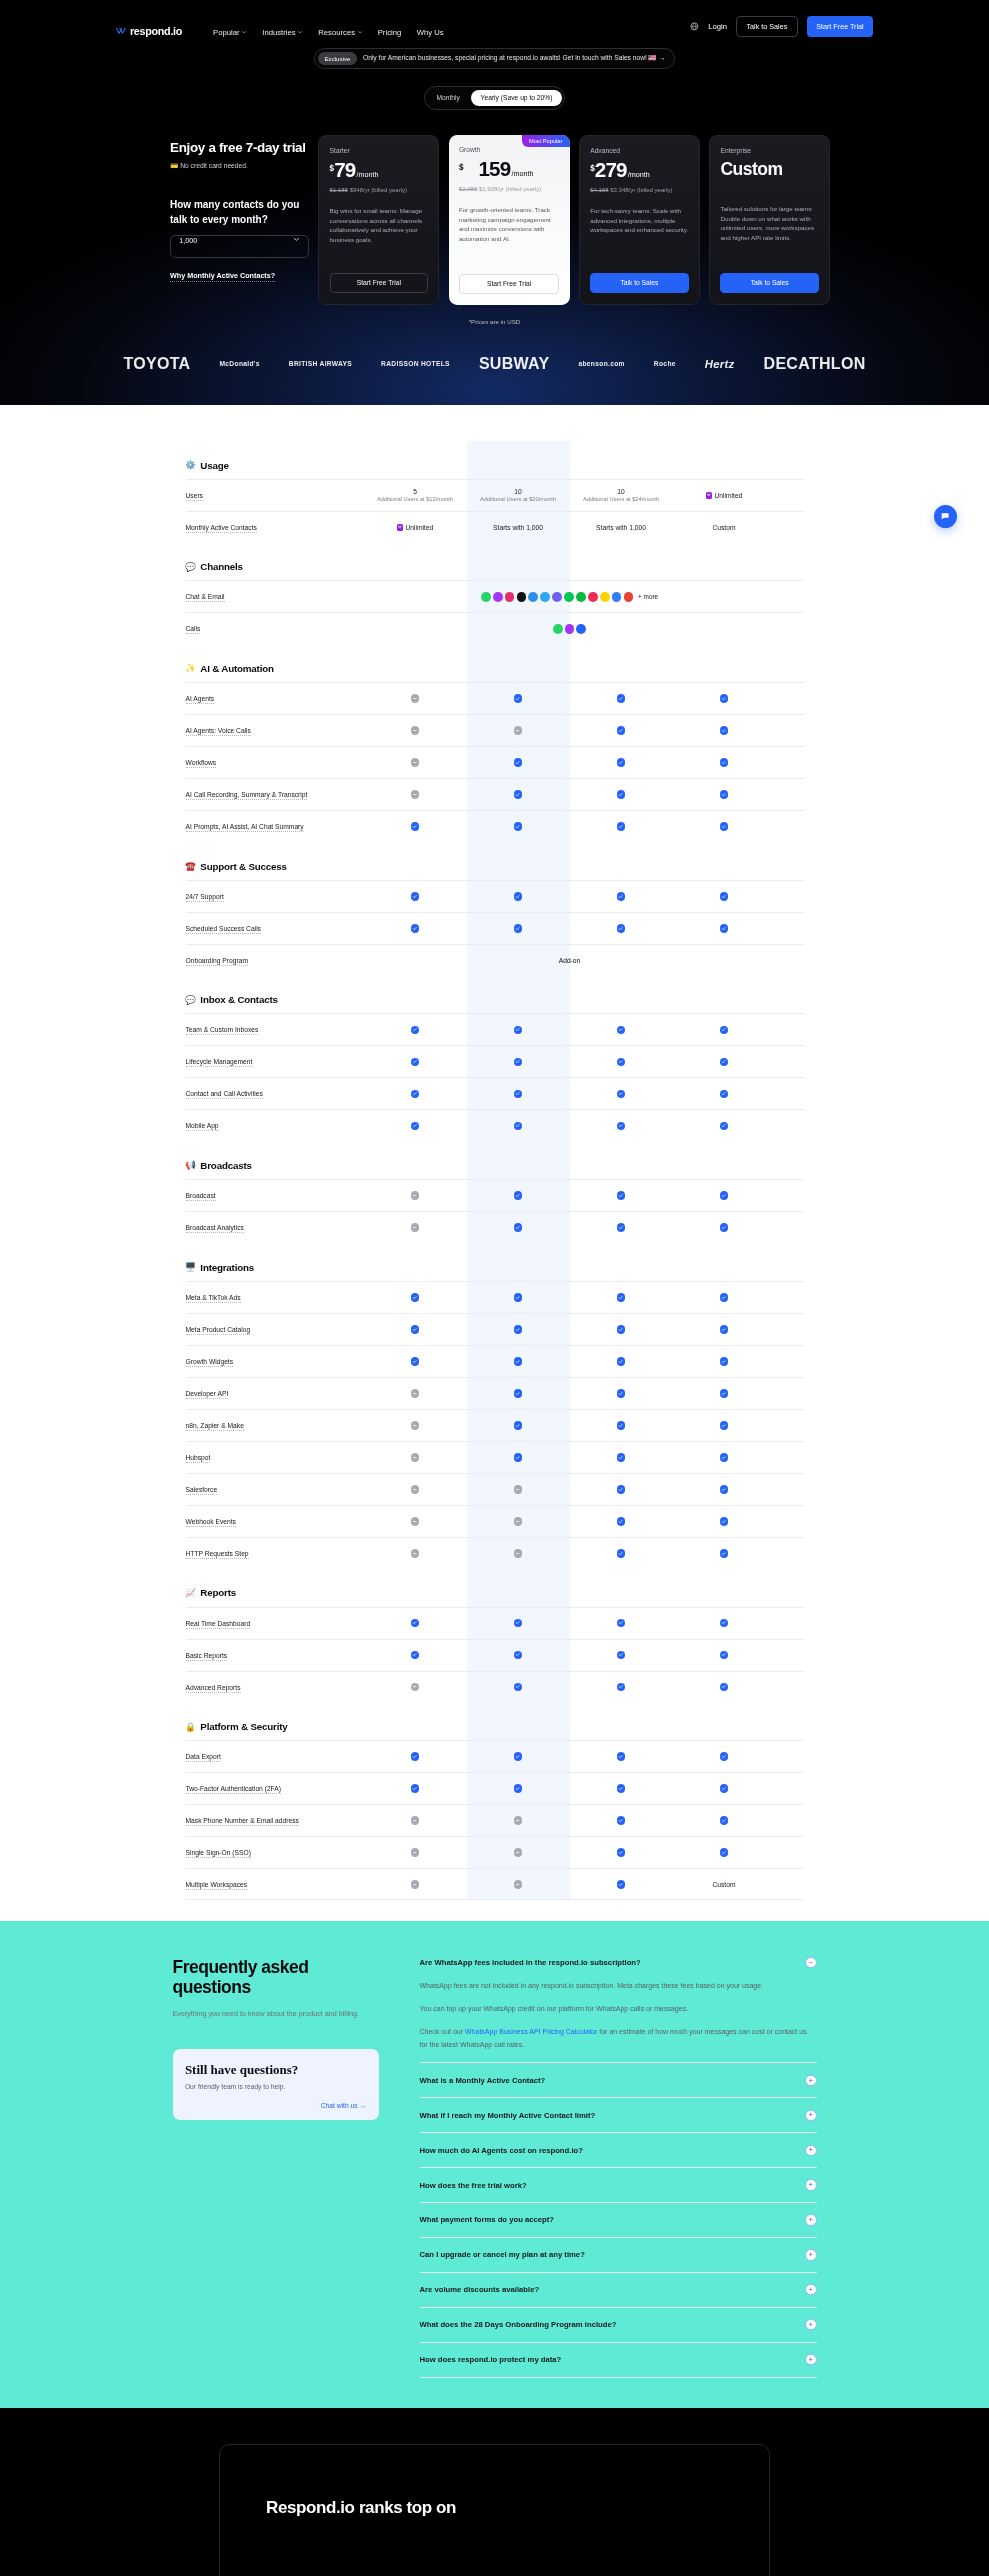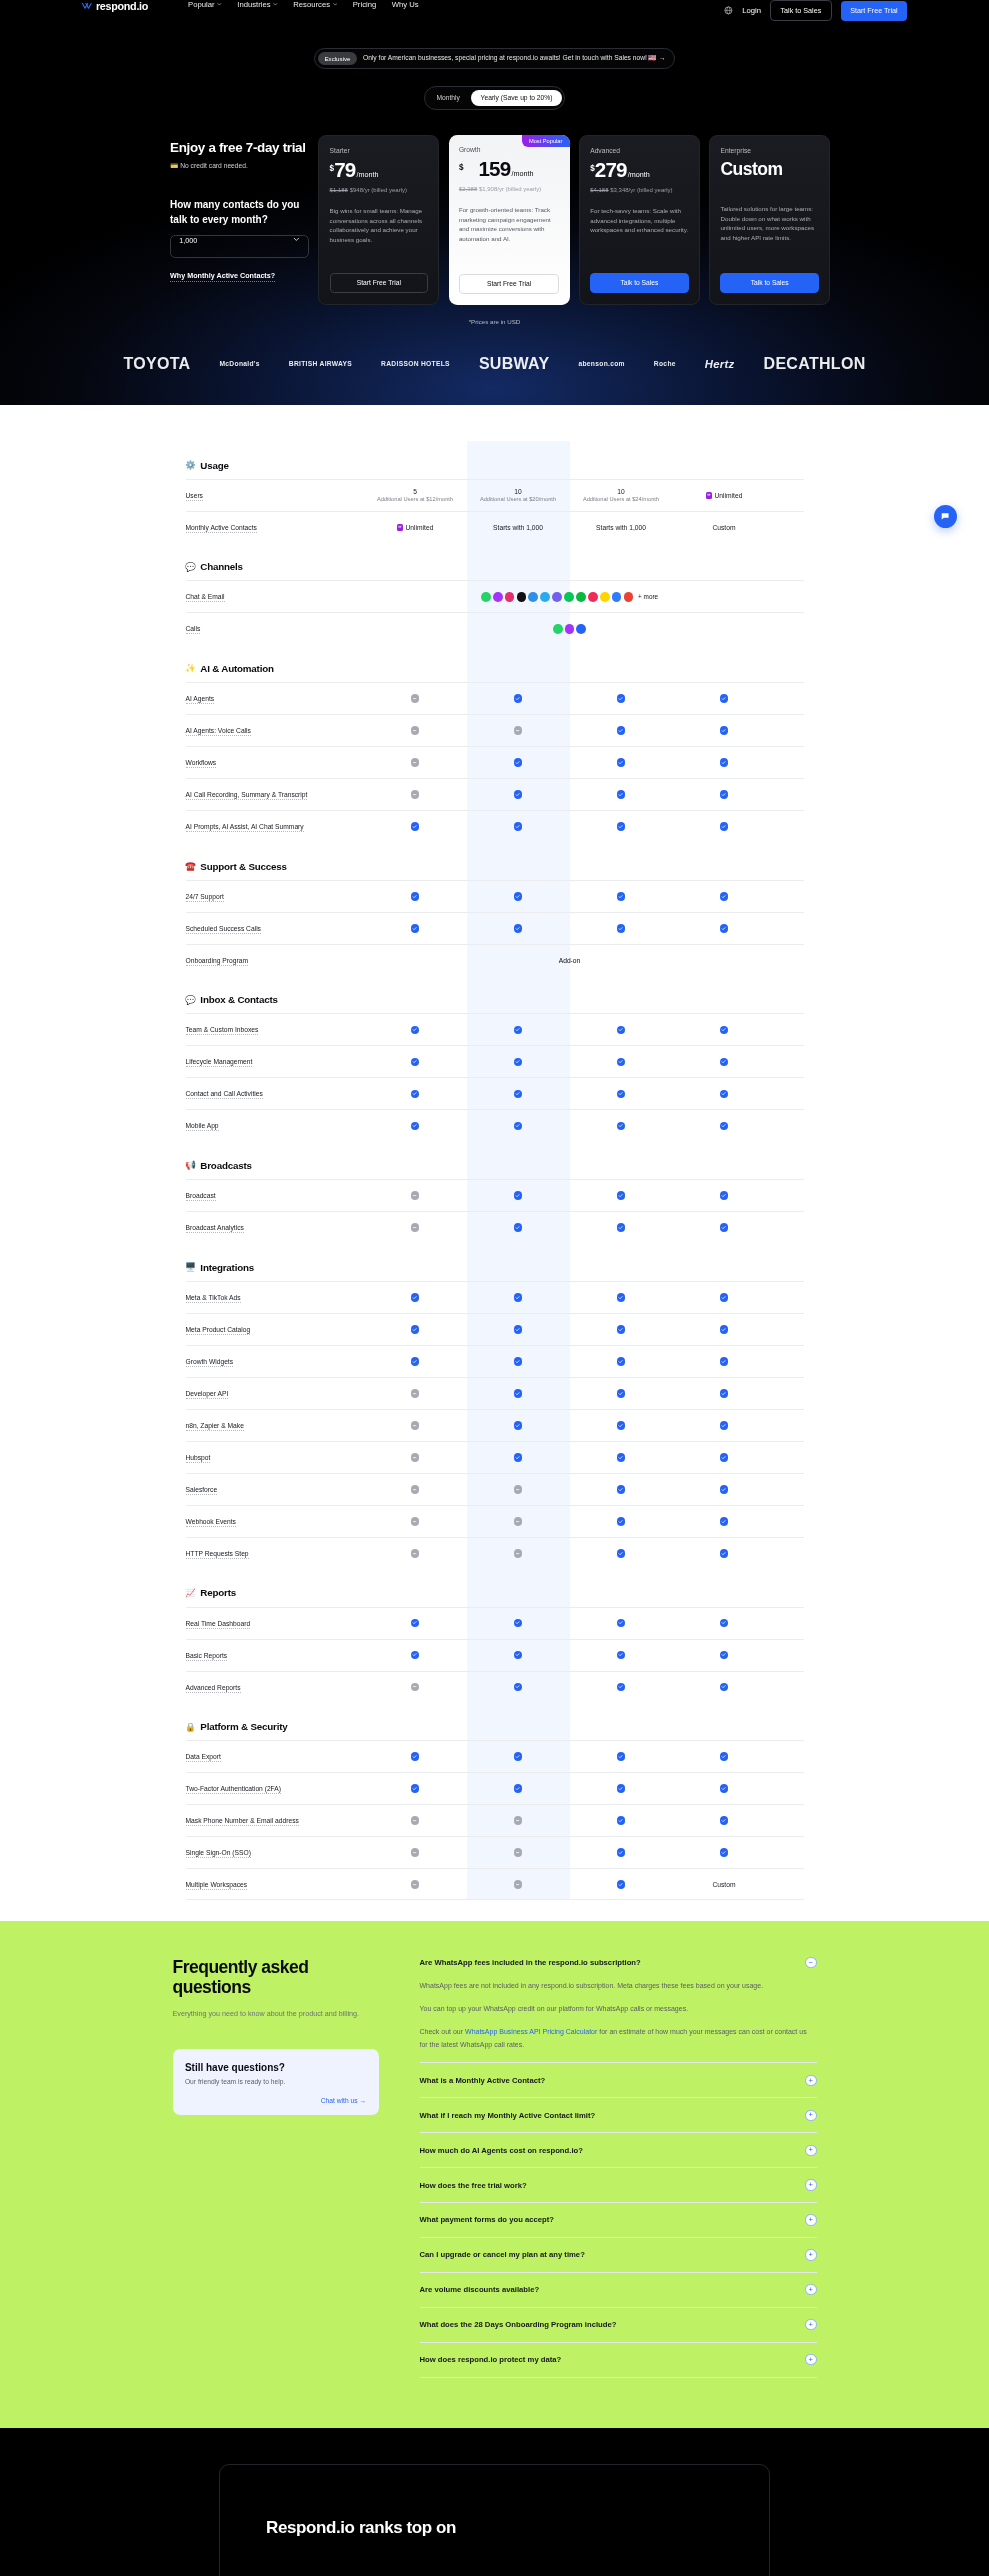--- a/index.html
+++ b/index.html
@@ -18,23 +18,23 @@
     background:
       radial-gradient(567px 216px at 50% 96%, #132a63 0%, #0a1533 42%, #05070f 74%, #000 100%),
       #000;
     padding: 0 0 4.1px 0;
     position: relative;
     overflow: hidden;
   }
   .nav {
     height: 37px;
     display: flex;
-    align-items: flex-start;
-    padding: 0 82px;
-    gap: 17px;
+    align-items: flex-end;
+    padding: 0 116px;
+    gap: 8px;
   }
   .logo { display: flex; align-items: center; gap: 2.6px; margin-right: 23px; }
   .logo-mark { width: 11.3px; height: 9.3px; flex: 0 0 auto; }
   .logo-text { color:#fff; font-size: 10.8px; font-weight: 700; letter-spacing: -0.3px; }
   .nav-links { display: flex; align-items: center; gap: 15.5px; }
   .nav-link {
     color: #e9eaee; font-size: 7.7px; display: flex; align-items: center; gap: 2.6px;
     cursor: pointer; white-space: nowrap;
   }
   .caret { width: 4.6px; height: 4.6px; display: inline-block; }
@@ -178,29 +178,29 @@
   .inf-chip {
     background:#9b1fe8; color:#fff; font-size:4.6px; border-radius:1.5px;
     padding: 1px 1.5px; line-height:1; font-weight:700;
   }
   .chan-icons { display:flex; align-items:center; gap: 2.1px; flex-wrap: wrap; justify-content:center; }
   .ci { width: 9.8px; height: 9.8px; border-radius: 50%; display:inline-block; }
   .more-txt { font-size: 6.4px; color:#16181d; margin-left: 2.6px; }
   .addon-cell { width: 412px; flex:0 0 412px; text-align:center; font-size:6.7px; }
 
   
-  .faq { background:#bef264; padding: 36px 0 50px; }
+  .faq { background:#5eead4; padding: 36px 0 30px; }
   .faq-inner { width: 644px; margin: 0 auto; display:flex; gap: 41px; }
   .faq-left { width: 206px; flex: 0 0 206px; }
   .faq-title { font-size: 17.5px; font-weight: 800; letter-spacing:-0.5px; line-height: 1.18; }
   .faq-sub { margin-top: 10.3px; font-size: 7.2px; color:#6e7179; line-height: 1.6; }
   .faq-card {
     margin-top: 29px; background:#eef3ff; border-radius: 7.2px; padding: 13.4px 12.4px 11.3px;
   }
-  .faq-card-t { font-size: 10px; font-weight: 700; }
+  .faq-card-t { font-size: 13px; font-weight: 700; font-family: Liberation Serif, serif; }
   .faq-card-s { margin-top: 5.2px; font-size: 6.7px; color:#5b5e66; }
   .faq-card-link { margin-top: 11.3px; text-align: right; color:#2563f7; font-size: 6.7px; cursor:pointer; }
   .faq-right { flex: 1 1 auto; }
   .faq-item { border-bottom: 0.5px solid #e7e8eb; padding: 11.3px 0 11.3px; }
   .faq-item:first-child { padding-top: 0; }
   .faq-q-row { display:flex; align-items:center; justify-content:space-between; gap: 10.3px; cursor:pointer; }
   .faq-q { font-size: 7.7px; font-weight: 700; color:#16181d; }
   .faq-toggle {
     width: 11.3px; height: 11.3px; border-radius: 50%; border: 0.5px solid #8ab0ff;
     color:#2563f7; display:flex; align-items:center; justify-content:center;

